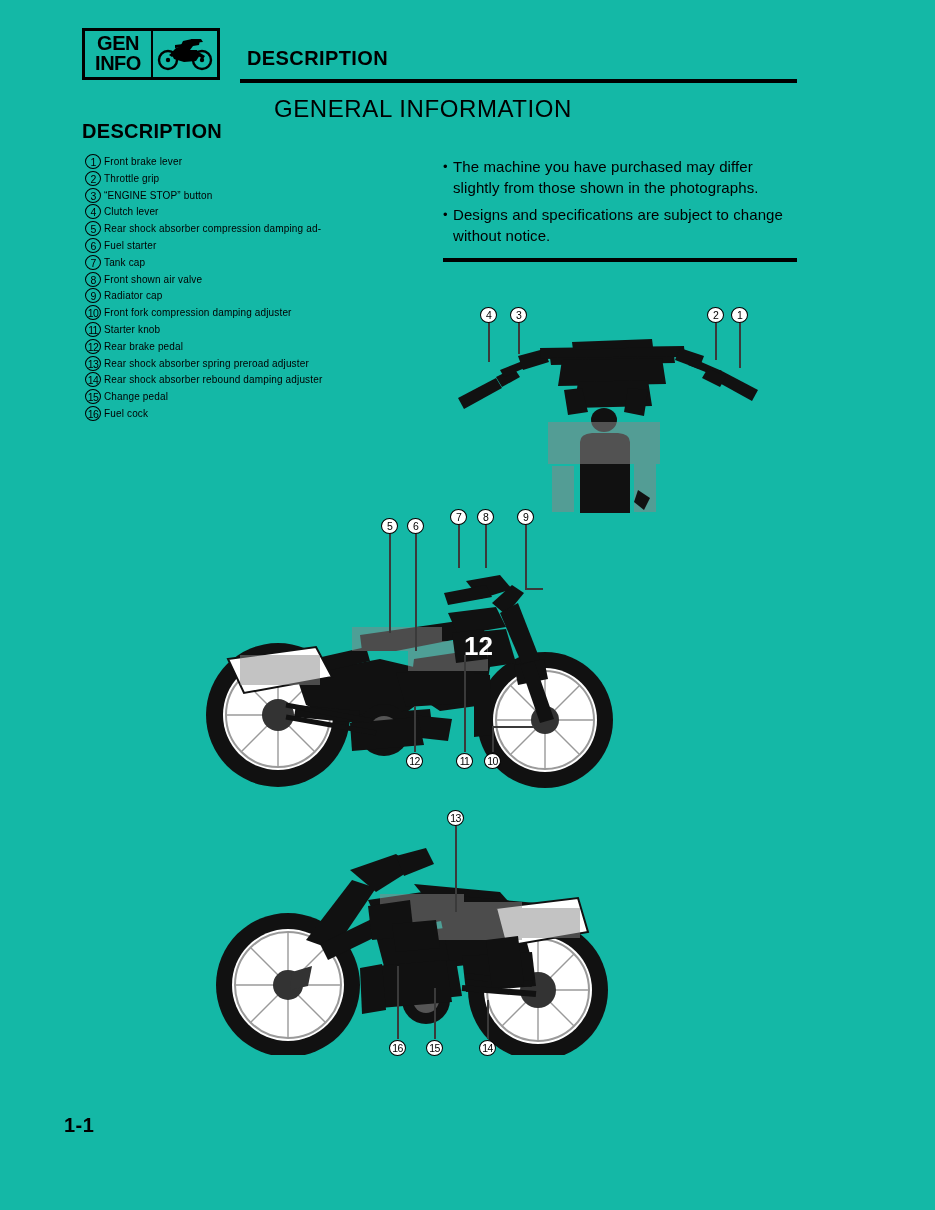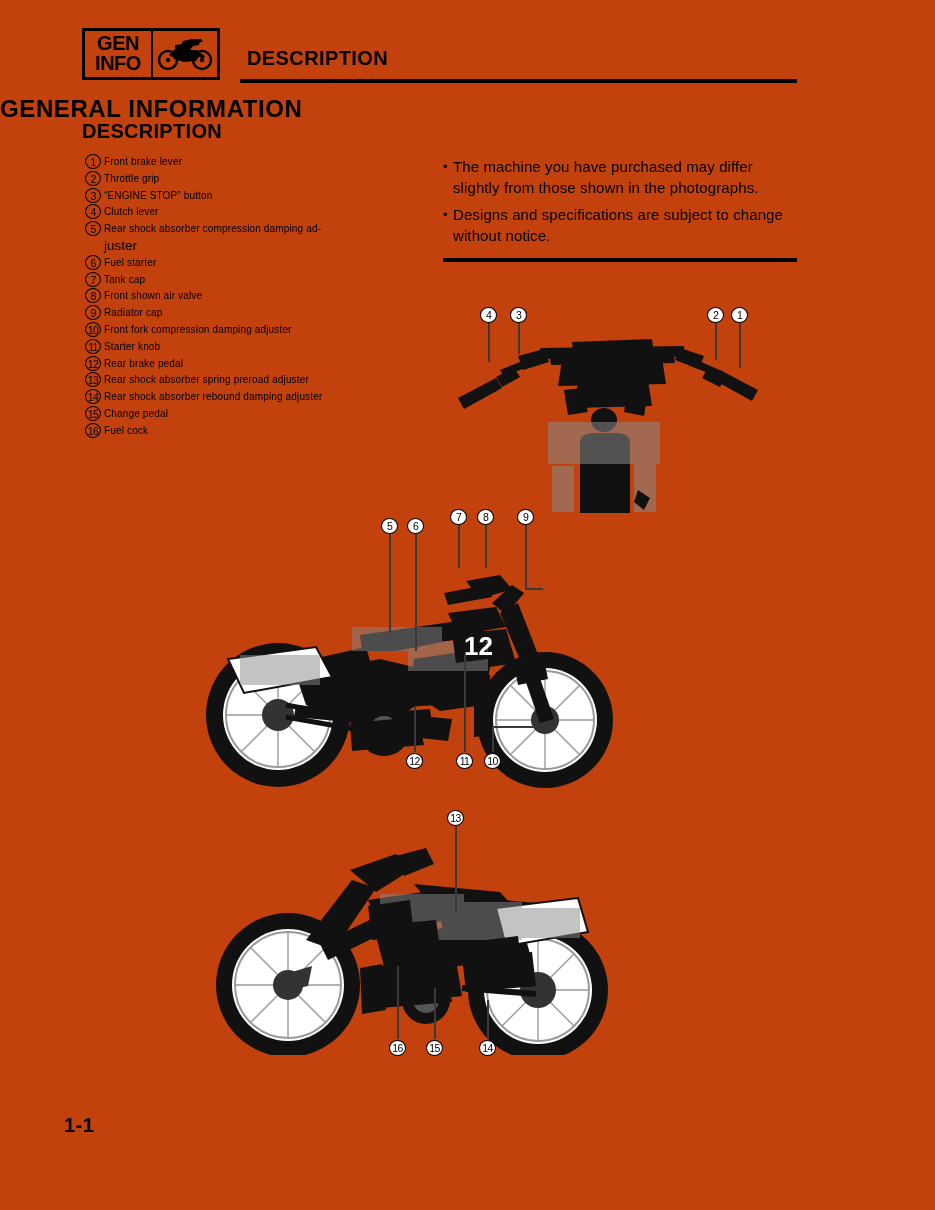--- a/index.html
+++ b/index.html
@@ -8,21 +8,21 @@
     background: #ffffff;
   }
   body {
     font-family: "Liberation Sans", sans-serif;
     color: #000000;
   }
   #page {
     position: relative;
     width: 935px;
     height: 1210px;
-    background: #c2410c;
+    background: #14b8a6;
     overflow: hidden;
   }
 
   
   #header-tab {
     position: absolute;
     left: 82px;
     top: 28px;
     width: 138px;
     height: 52px;
@@ -65,22 +65,23 @@
     top: 79px;
     width: 557px;
     height: 4px;
     background: #000;
   }
   #page-main-title {
     position: absolute;
     left: 0;
     top: 95px;
     width: 846px;
+    text-align: center;
     font-size: 24px;
-    font-weight: bold;
+    font-weight: normal;
     letter-spacing: 0.6px;
   }
   #section-heading {
     position: absolute;
     left: 82px;
     top: 120px;
     font-size: 20px;
     font-weight: bold;
     letter-spacing: 0.3px;
   }
@@ -264,21 +265,20 @@
         <div class="part-label">“ENGINE STOP” button</div>
       </div>
       <div class="part-row">
         <div class="part-num"><i>4</i></div>
         <div class="part-label">Clutch lever</div>
       </div>
       <div class="part-row">
         <div class="part-num"><i>5</i></div>
         <div class="part-label">Rear shock absorber compression damping ad-</div>
       </div>
-      <div class="part-cont">juster</div>
       <div class="part-row">
         <div class="part-num"><i>6</i></div>
         <div class="part-label">Fuel starter</div>
       </div>
       <div class="part-row">
         <div class="part-num"><i>7</i></div>
         <div class="part-label">Tank cap</div>
       </div>
       <div class="part-row">
         <div class="part-num"><i>8</i></div>

